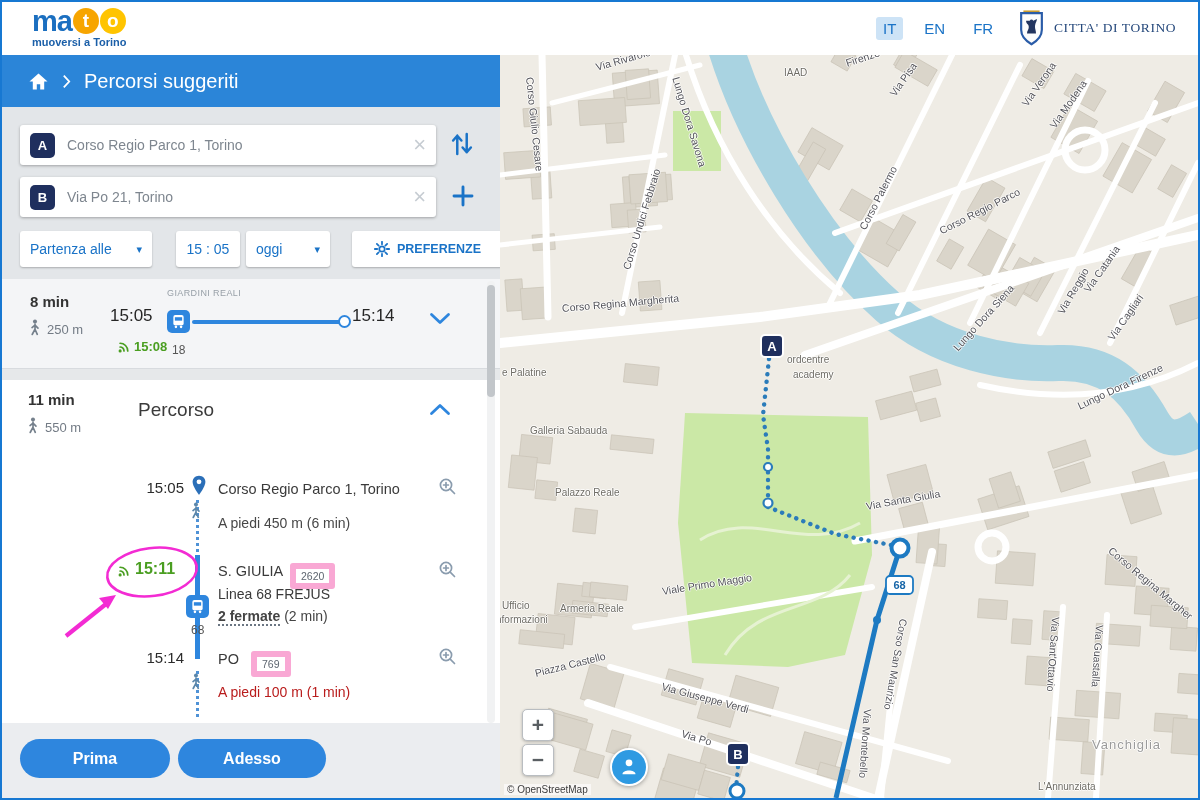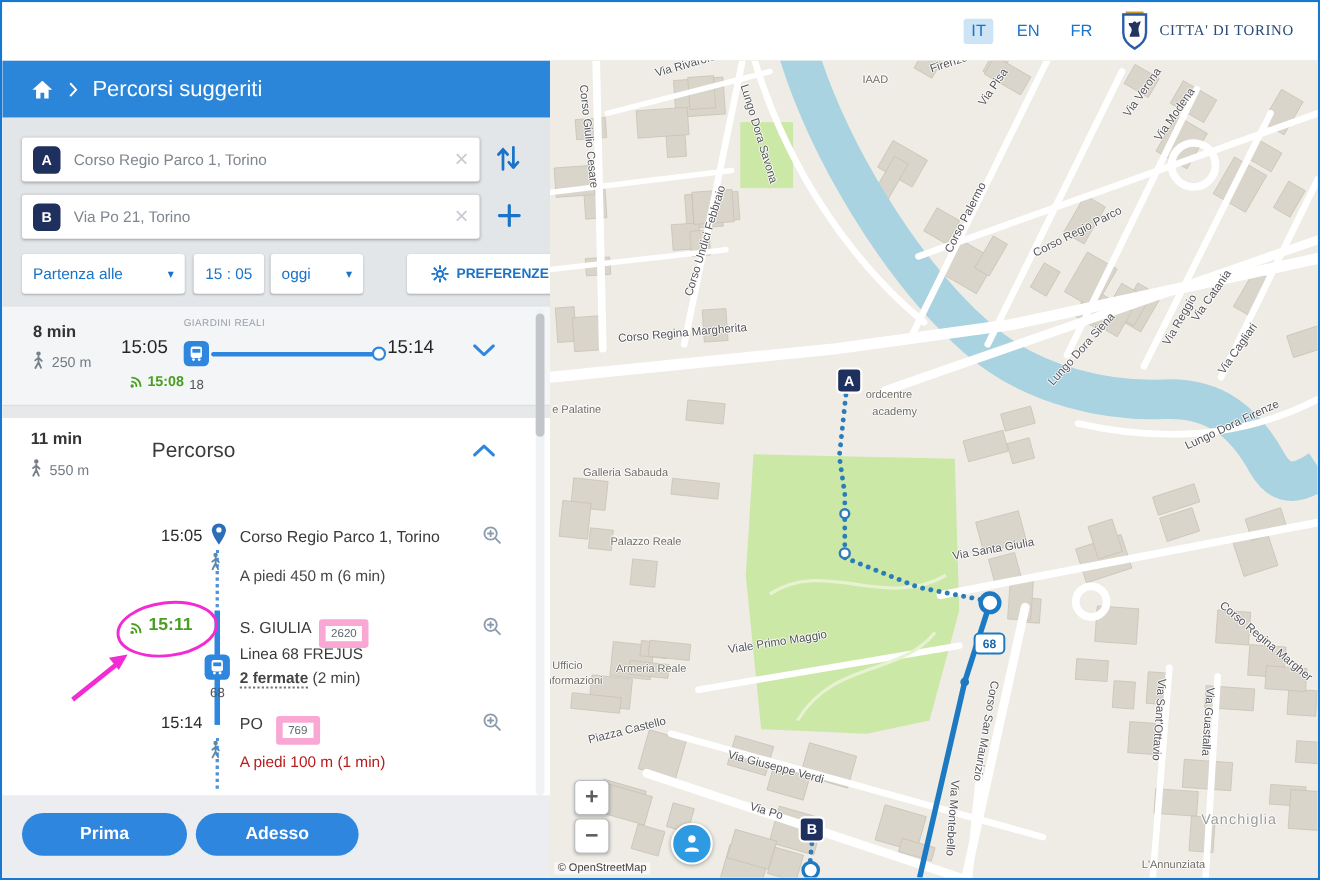--- a/index.html
+++ b/index.html
@@ -105,20 +105,28 @@
       </g>
     <g id="chev">
         <path d="M2.5 2.5 L11 10.5 L19.5 2.5" stroke="#2e86de" stroke-width="2.8" fill="none" stroke-linecap="round" stroke-linejoin="round"></path>
       </g>
   </defs>
 </svg>
 
 <div class="page">
 
   <div class="topbar">
+    <div class="logo">
+      <div class="logorow">
+        <span class="lg-ma">ma</span>
+        <span class="lg-t">t</span>
+        <span class="lg-o">o</span>
+      </div>
+      <div class="lg-sub">muoversi a Torino</div>
+    </div>
     <div class="langs">
       <span class="lang active">IT</span>
       <span class="lang">EN</span>
       <span class="lang">FR</span>
     </div>
     <div class="city">
       <svg viewBox="0 0 30 40" width="27" height="36">
         <path d="M6 2 H24" stroke="#c99b2e" stroke-width="3"></path>
         <path d="M15 38 C8 34 3.5 29.5 3.5 22 V3.5 H26.5 V22 C26.5 29.5 22 34 15 38 Z" fill="#fdfdfd" stroke="#2a5ca8" stroke-width="2.4"></path>
         <path d="M9 12 C9 16 12 15 12 19 C12 22 10 23 10 26 L20 26 C20 22 18.5 21 19 17 C19.4 13.8 21 13 21 10 L17 12 C16 10 14 10 13 12 Z" fill="#23355f"></path>
@@ -150,32 +158,32 @@
 
     <div class="inrow" style="top:122px">
       <span class="ab">B</span>
       <span class="intext">Via Po 21, Torino</span>
       <span class="clr">×</span>
     </div>
     <svg class="plus" viewBox="0 0 20 20" width="24" height="24">
         <path d="M10 2.5 V17.5 M2.5 10 H17.5" stroke="#1a73c7" stroke-width="2.4" stroke-linecap="round"></path>
       </svg>
 
-    <div class="selbox" style="left:18px;width:148px">
+    <div class="selbox" style="left:18px;width:132px">
       <span>Partenza alle</span>
       <span class="ddch">▾</span>
     </div>
     <div class="selbox timebox" style="left:174px;width:64px">
       <span>15 : 05</span>
     </div>
     <div class="selbox" style="left:244px;width:84px">
       <span>oggi</span>
       <span class="ddch">▾</span>
     </div>
-    <div class="selbox prefs" style="left:368px;width:151px">
+    <div class="selbox prefs" style="left:350px;width:151px">
       <svg viewBox="0 0 20 20" width="16" height="16">
           <circle cx="10" cy="10" r="3.4" fill="none" stroke="#1a73c7" stroke-width="2.2"></circle>
           <path d="M10 1 V4 M10 16 V19 M1 10 H4 M16 10 H19 M3.6 3.6 L5.8 5.8 M14.2 14.2 L16.4 16.4 M16.4 3.6 L14.2 5.8 M5.8 14.2 L3.6 16.4" stroke="#1a73c7" stroke-width="2.2" stroke-linecap="round"></path>
         </svg>
       <span>PREFERENZE</span>
     </div>
 
     <div class="bg-itin1"></div>
     <span class="a" style="left:28px;top:238px;font-size:15px;font-weight:bold;color:#333">8 min</span>
     <svg class="a" style="left:26px;top:264px;color:#75808c" width="14" height="17" viewBox="0 0 16 19">

